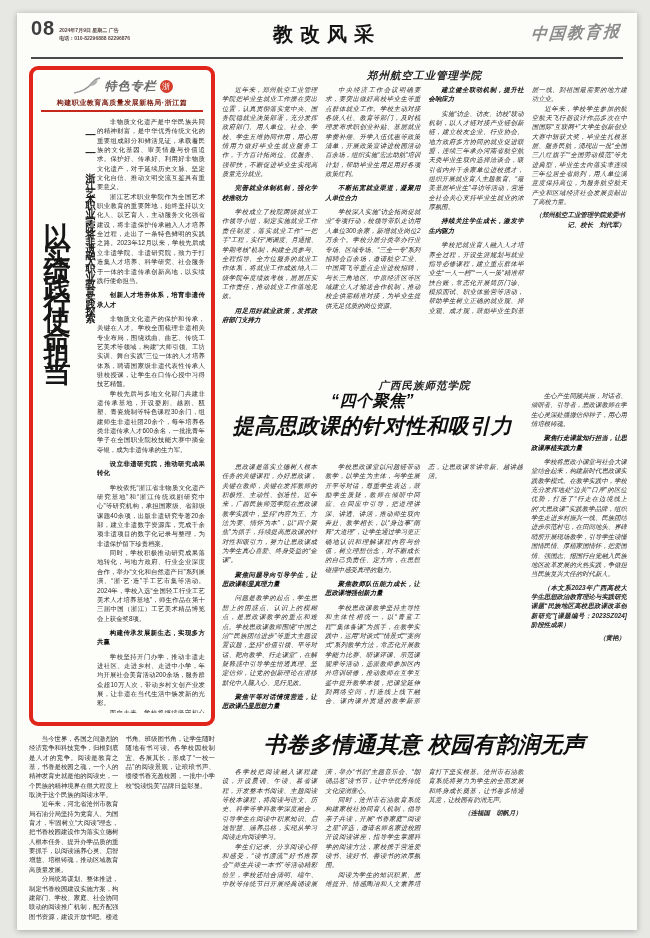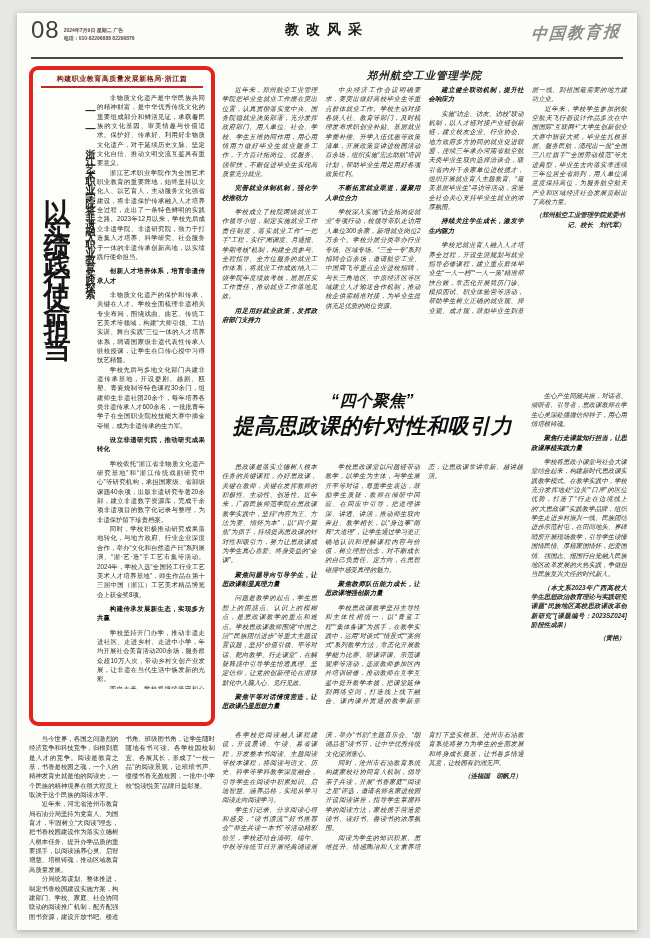--- a/index.html
+++ b/index.html
@@ -7,24 +7,24 @@
     width:650px;height:938px;background:#e7e7e4;position:relative;overflow:hidden;
     font-family:"Liberation Sans",sans-serif;
   }
   .paper{
     position:absolute;left:17px;top:13px;width:620px;height:917px;
     background:#fcfcf9;box-shadow:0 1px 6px rgba(0,0,0,.28);
   }
   
   .header{position:relative;height:38px;margin:5px 14px 0;}
   .hleft{display:flex;align-items:flex-start;}
-  .pgnum{font-size:24px;font-weight:normal;color:#3e3e3e;line-height:1;letter-spacing:1px;}
+  .pgnum{font-size:20px;font-weight:bold;color:#3e3e3e;line-height:1;letter-spacing:1px;}
   .pubinfo{font-size:5px;color:#5a4a46;line-height:1.6;margin:8px 0 0 4px;font-weight:bold;}
   .section-title{position:absolute;left:50%;top:3px;transform:translateX(-50%);
-    font-size:14px;font-weight:900;letter-spacing:7px;color:#141414;white-space:nowrap;}
+    font-size:20px;font-weight:900;letter-spacing:7px;color:#141414;white-space:nowrap;}
   .masthead{position:absolute;right:2px;top:5px;display:inline-block;
     font-family:"DejaVu Serif",serif;font-style:italic;font-weight:bold;
     font-size:16px;color:#8b8b8b;letter-spacing:2px;transform:rotate(-2deg) skewX(-6deg);}
   .header-rule{border-bottom:2px solid #4a4a4a;margin:1px 14px 0;}
   
   .content{position:absolute;left:12px;right:10px;top:53px;bottom:5px;display:flex;gap:7px;overflow:hidden;}
   .col-left{width:186px;flex:none;display:flex;flex-direction:column;}
   .col-right{flex:1;display:flex;flex-direction:column;min-width:0;font-style:italic;}
   
   .smalltext{font-size:6.4px;line-height:1.46;text-align:justify;color:#2b2b2b;}
@@ -82,20 +82,28 @@
     <span class="section-title">教改风采</span>
     <span class="masthead">中国教育报</span>
   </div>
   <div class="header-rule"></div>
 
   <div class="content">
 
     <div class="col-left">
 
       <div class="feature-box">
+        <div class="logo-row">
+          <svg width="30" height="18" viewBox="0 0 30 18">
+            <path d="M2,16 Q14,14 20,6 Q23,2 28,1" fill="none" stroke="#9a9a9a" stroke-width="1.6"></path>
+            <path d="M18,9 Q21,4 26,3 Q24,9 18,9 Z" fill="#b0b0b0"></path>
+          </svg>
+          <span class="logo-text">特色专栏</span>
+          <span class="logo-seal">浙</span>
+        </div>
         <div class="strapline">构建职业教育高质量发展新格局·浙江篇</div>
         <div class="feature-flex">
           <div class="vert-titles">
             <span class="vtitle">以实绩践行使命担当</span>
             <span class="vsub">——浙江艺术职业学院将非遗融入职业教育实践探索</span>
           </div>
           <div class="feature-body smalltext">
               <p class="para">非物质文化遗产是中华民族共同的精神财富，是中华优秀传统文化的重要组成部分和鲜活见证，承载着民族的文化基因、审美情趣与价值追求。保护好、传承好、利用好非物质文化遗产，对于延续历史文脉、坚定文化自信、推动文明交流互鉴具有重要意义。</p>
               <p class="para">浙江艺术职业学院作为全国艺术职业教育的重要阵地，始终坚持以文化人、以艺育人，主动服务文化强省建设，将非遗保护传承融入人才培养全过程，走出了一条特色鲜明的实践之路。2023年12月以来，学校先后成立非遗学院、非遗研究院，致力于打造集人才培养、科学研究、社会服务于一体的非遗传承创新高地，以实绩践行使命担当。</p>
               <p class="subhead">创新人才培养体系，培育非遗传承人才</p>
@@ -133,20 +141,21 @@
             <p class="subhead">建立健全联动机制，提升社会响应力</p>
             <p class="para">实施“访企、访友、访校”联动机制，以人才链对接产业链创新链，建立校友企业、行业协会、地方政府多方协同的就业促进联盟，连续三年承办河南省航空航天类毕业生双向选择洽谈会，吸引省内外千余家单位进校揽才，组织开展就业育人主题教育、“最美基层毕业生”寻访等活动，营造全社会关心支持毕业生就业的浓厚氛围。</p>
             <p class="subhead">持续关注学生成长，激发学生内驱力</p>
             <p class="para">学校把就业育人融入人才培养全过程，开设生涯规划与就业指导必修课程，建立重点群体毕业生“一人一档”“一人一策”精准帮扶台账，常态化开展简历门诊、模拟面试、职业体验营等活动，帮助学生树立正确的就业观、择业观、成才观，鼓励毕业生到基层一线、到祖国最需要的地方建功立业。</p>
             <p class="para">近年来，学校学生参加的航空航天飞行器设计作品多次在中国国际“互联网+”大学生创新创业大赛中斩获大奖，毕业生扎根基层、服务民航，涌现出一批“全国三八红旗手”“全国劳动模范”等先进典型，毕业生去向落实率连续三年位居全省前列，用人单位满意度保持高位，为服务航空航天产业和区域经济社会发展贡献出了高校力量。</p>
             <p class="attr">（郑州航空工业管理学院党委书记、校长　刘代军）</p>
           </div>
       </div>
 
       <div class="article-mid">
+        <div class="art-kicker mid-kicker">广西民族师范学院</div>
         <div class="mid-left">
           <div class="art-headline">“四个聚焦”</div>
           <div class="art-headline art-headline2">提高思政课的针对性和吸引力</div>
           <div class="mid-body smalltext">
               <p class="para">思政课是落实立德树人根本任务的关键课程，办好思政课，关键在教师，关键在发挥教师的积极性、主动性、创造性。近年来，广西民族师范学院在思政课教学实践中，坚持“内容为王、方法为要、情怀为本”，以“四个聚焦”为抓手，持续提高思政课的针对性和吸引力，努力让思政课成为学生真心喜爱、终身受益的“金课”。</p>
               <p class="subhead">聚焦问题导向引导学生，让思政课彰显真理力量</p>
               <p class="para">问题是教学的起点，学生思想上的困惑点、认识上的模糊点，是思政课教学的重点和难点。学校思政课教师围绕“中国之治”“民族团结进步”等重大主题设置议题，坚持“价值引领、平等对话、靶向教学、行走课堂”，在解疑释惑中引导学生悟透真理、坚定信仰，让党的创新理论在潜移默化中入脑入心、见行见效。</p>
               <p class="subhead">聚焦平等对话情境营造，让思政课凸显思想力量</p>
               <p class="para">学校思政课堂以问题链带动教学，以学生为主体，与学生展开平等对话，尊重学生表达，鼓励学生质疑，教师在倾听中回应、在回应中引导，把道理讲深、讲透、讲活，推动师生双向奔赴、教学相长，以“身边事”阐释“大道理”，让学生通过学习更正确地认识和理解课程内容与价值，树立理想信念，对不断成长的自己负责任、定方向，在思想碰撞中感受真理的魅力。</p>
               <p class="subhead">聚焦教师队伍能力成长，让思政课增强创新力量</p>
@@ -156,20 +165,21 @@
         <div class="mid-right smalltext">
             <p class="para">生心产生同频共振，对话者、倾听者、引导者，思政课教师在学生心灵深处播撒信仰种子，用心用情培根铸魂。</p>
             <p class="subhead">聚焦行走课堂知行担当，让思政课厚植实践力量</p>
             <p class="para">学校将思政小课堂与社会大课堂结合起来，构建新时代思政课实践教学模式。在教学实践中，学校充分发挥地处“边关”“口岸”的区位优势，打造了“行走在边境线上的‘大思政课’”实践教学品牌，组织学生走进乡村振兴一线、民族团结进步示范村屯，在田间地头、界碑哨所开展现场教学，引导学生读懂国情民情、厚植家国情怀，把爱国情、强国志、报国行自觉融入民族地区改革发展的火热实践，争做担当民族复兴大任的时代新人。</p>
             <p class="note">（本文系2023年广西高校大学生思想政治教育理论与实践研究课题“民族地区高校思政课改革创新研究”[课题编号：2023SZ024]阶段性成果）</p>
             <p class="attr">（黄艳）</p>
           </div>
       </div>
 
       <div class="article-bottom">
+        <div class="art-headline">书卷多情通其意 校园有韵润无声</div>
         <div class="bottom-body smalltext">
             <p class="para">各学校把阅读融入课程建设，开设晨诵、午读、暮省课程，开发整本书阅读、主题阅读等校本课程，将阅读与语文、历史、科学等学科教学深度融合，引导学生在阅读中积累知识、启迪智慧、涵养品格，实现从学习阅读走向阅读学习。</p>
             <p class="para">学生们记录、分享阅读心得和感受，“读书漂流”“好书推荐会”“师生共读一本书”等活动精彩纷呈，学校还结合清明、端午、中秋等传统节日开展经典诵读展演，举办“书韵”主题音乐会、“朗诵品茗”读书节，让中华优秀传统文化浸润童心。</p>
             <p class="para">同时，沧州市石油教育系统构建家校社协同育人机制，倡导亲子共读，开展“书香家庭”“阅读之星”评选，邀请名师名家进校园开设阅读讲座，指导学生掌握科学的阅读方法，家校携手营造爱读书、读好书、善读书的浓厚氛围。</p>
             <p class="para">阅读为学生的知识积累、思维提升、情感陶冶和人文素养培育打下坚实根基。沧州市石油教育系统将努力为学生的全面发展和终身成长奠基，让书卷多情通其意，让校园有韵润无声。</p>
             <p class="attr">（连福国　胡帆月）</p>
           </div>
       </div>
 
     </div>

